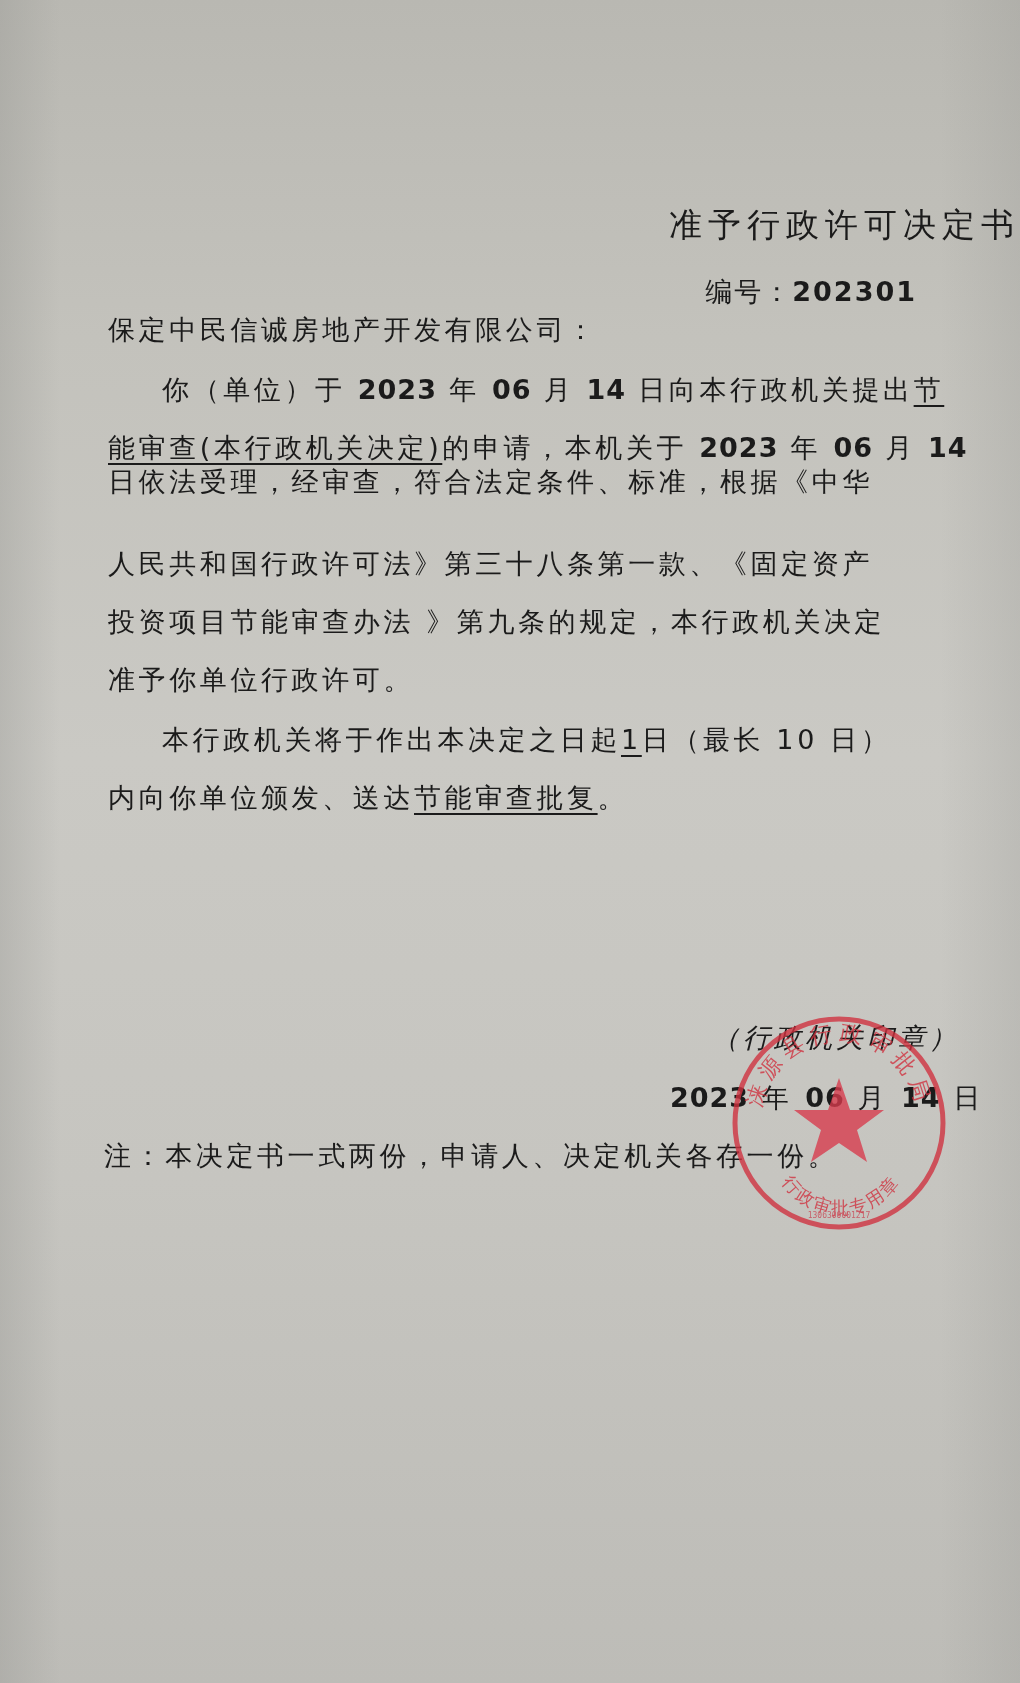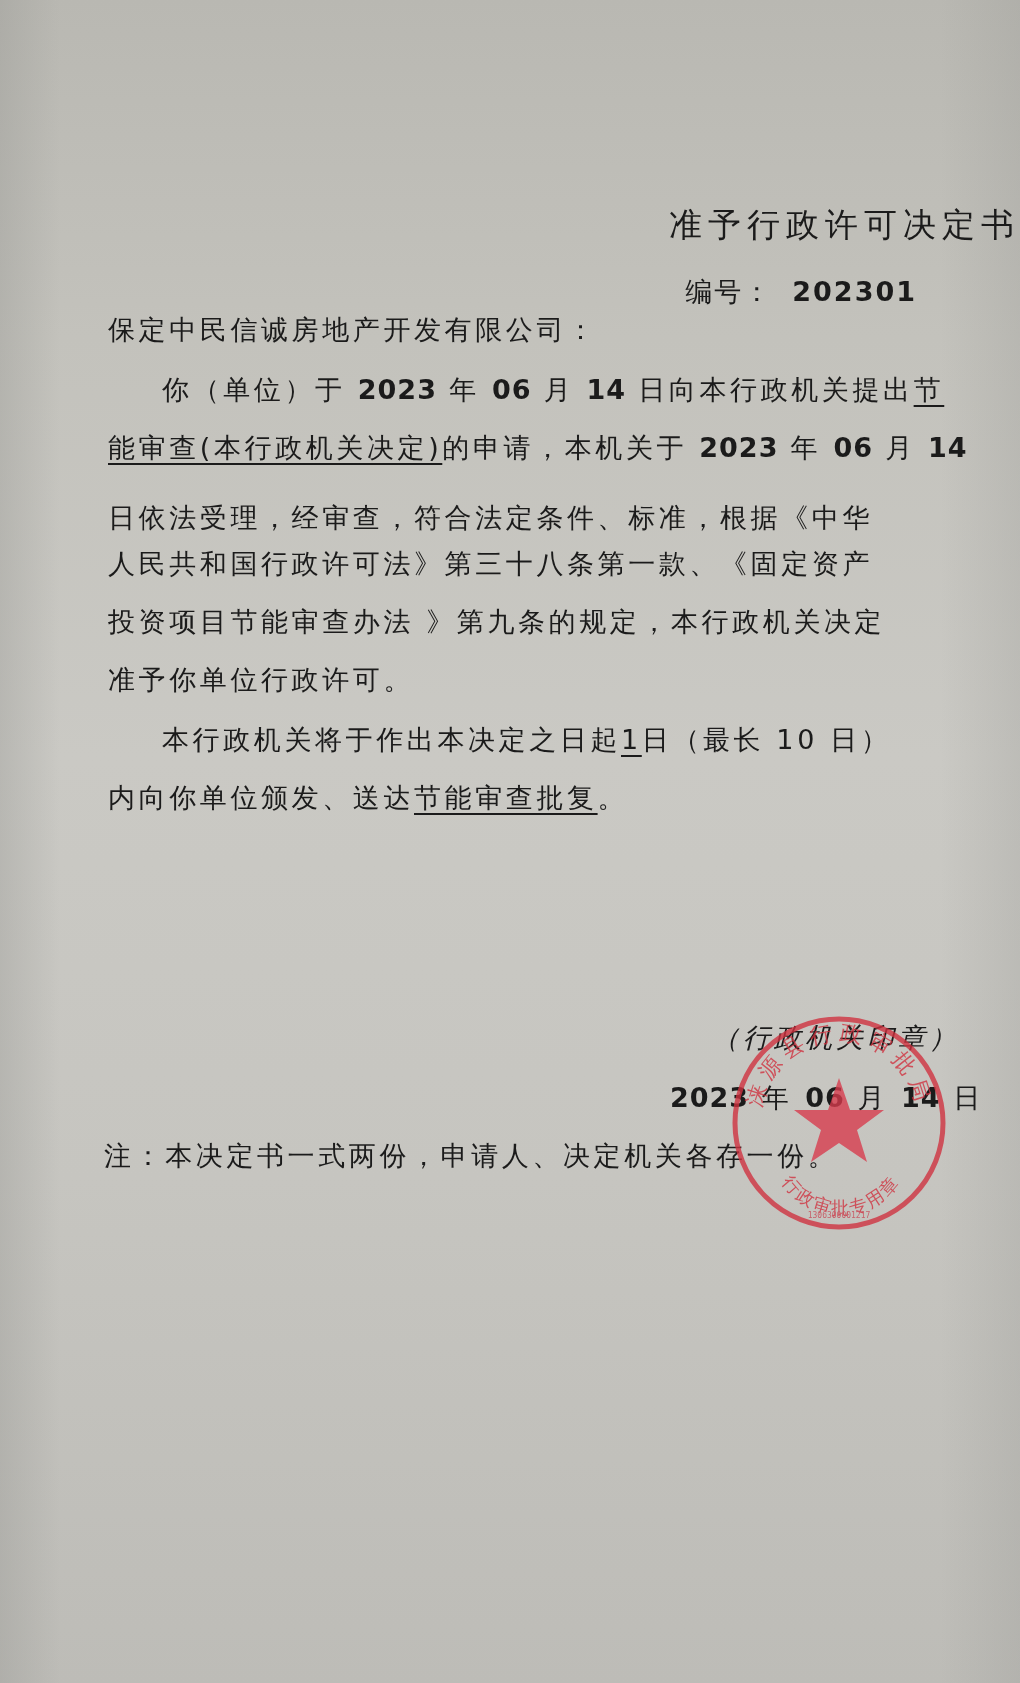--- a/index.html
+++ b/index.html
@@ -37,21 +37,21 @@
       letter-spacing: 6px;
       font-family: "DejaVu Serif", "Liberation Serif", serif;
     }
     .doc-number {
       position: absolute;
       right: 103px;
       top: 274px;
       font-size: 27px;
       letter-spacing: 2px;
     }
-    .doc-number .num { font-weight: bold; margin-left: 20px; }
+    .doc-number .num { font-weight: bold; }
     .line {
       position: absolute;
       left: 108px;
       font-size: 27px;
       letter-spacing: 3.6px;
       white-space: nowrap;
     }
     .num-bold { font-weight: bold; letter-spacing: 1px; }
     .ul {
       text-decoration: underline;
@@ -88,21 +88,21 @@
   </div>
 
   <div class="line" style="top:312px;">保定中民信诚房地产开发有限公司：</div>
 
   <div class="line" style="top:372px; left:162px;">
     <span>你（单位）于 </span><span class="num-bold">2023</span><span> 年 </span><span class="num-bold">06</span><span> 月 </span><span class="num-bold">14</span><span> 日向本行政机关提出</span><span class="ul">节</span>
   </div>
   <div class="line" style="top:430px;">
     <span class="ul">能审查(本行政机关决定)</span><span>的申请，本机关于 </span><span class="num-bold">2023</span><span> 年 </span><span class="num-bold">06</span><span> 月 </span><span class="num-bold">14</span>
   </div>
-  <div class="line" style="top:500px;text-align:center;">日依法受理，经审查，符合法定条件、标准，根据《中华</div>
+  <div class="line" style="top:464px;text-align:center;">日依法受理，经审查，符合法定条件、标准，根据《中华</div>
   <div class="line" style="top:604px;">投资项目节能审查办法 》第九条的规定，本行政机关决定</div>
   <div class="line" style="top:546px;">人民共和国行政许可法》第三十八条第一款、《固定资产</div>
   <div class="line" style="top:662px;">准予你单位行政许可。</div>
 
   <div class="line" style="top:722px; left:162px;">
     <span>本行政机关将于作出本决定之日起</span><span class="ul">1</span><span>日（最长 10 日）</span>
   </div>
   <div class="line" style="top:780px;">
     <span>内向你单位颁发、送达</span><span class="ul">节能审查批复</span><span>。</span>
   </div>

